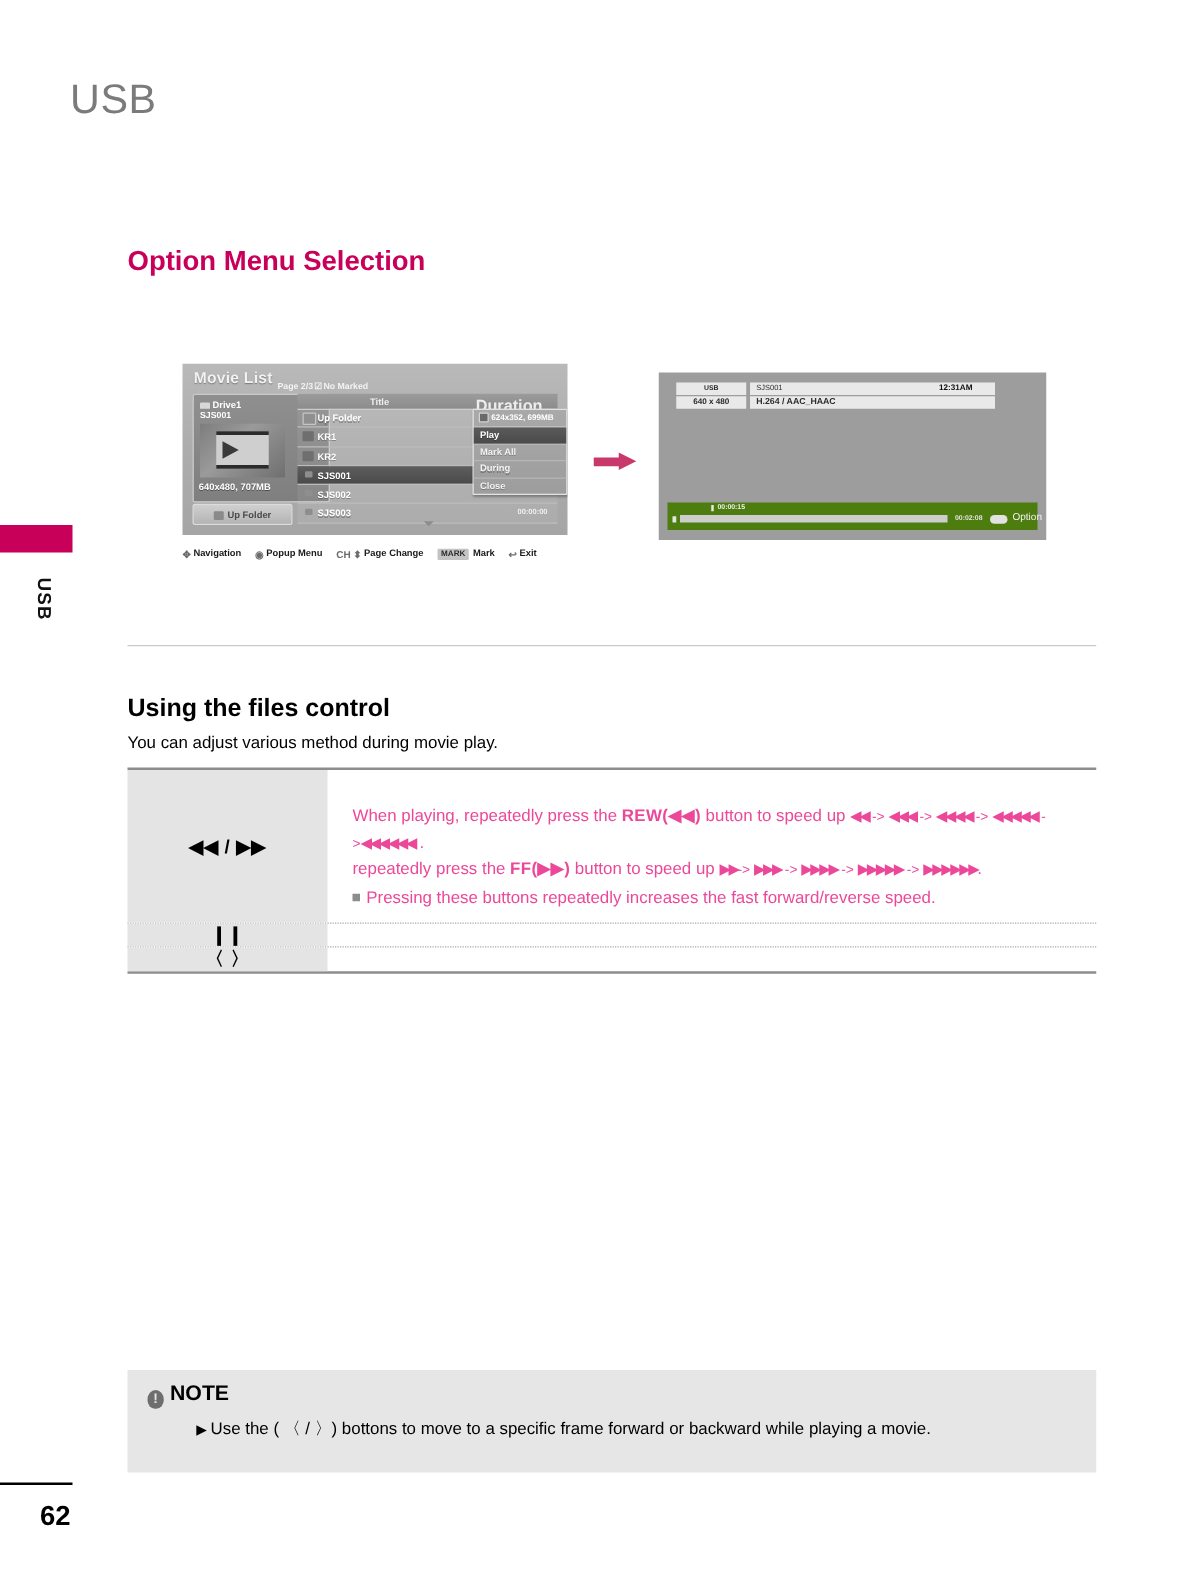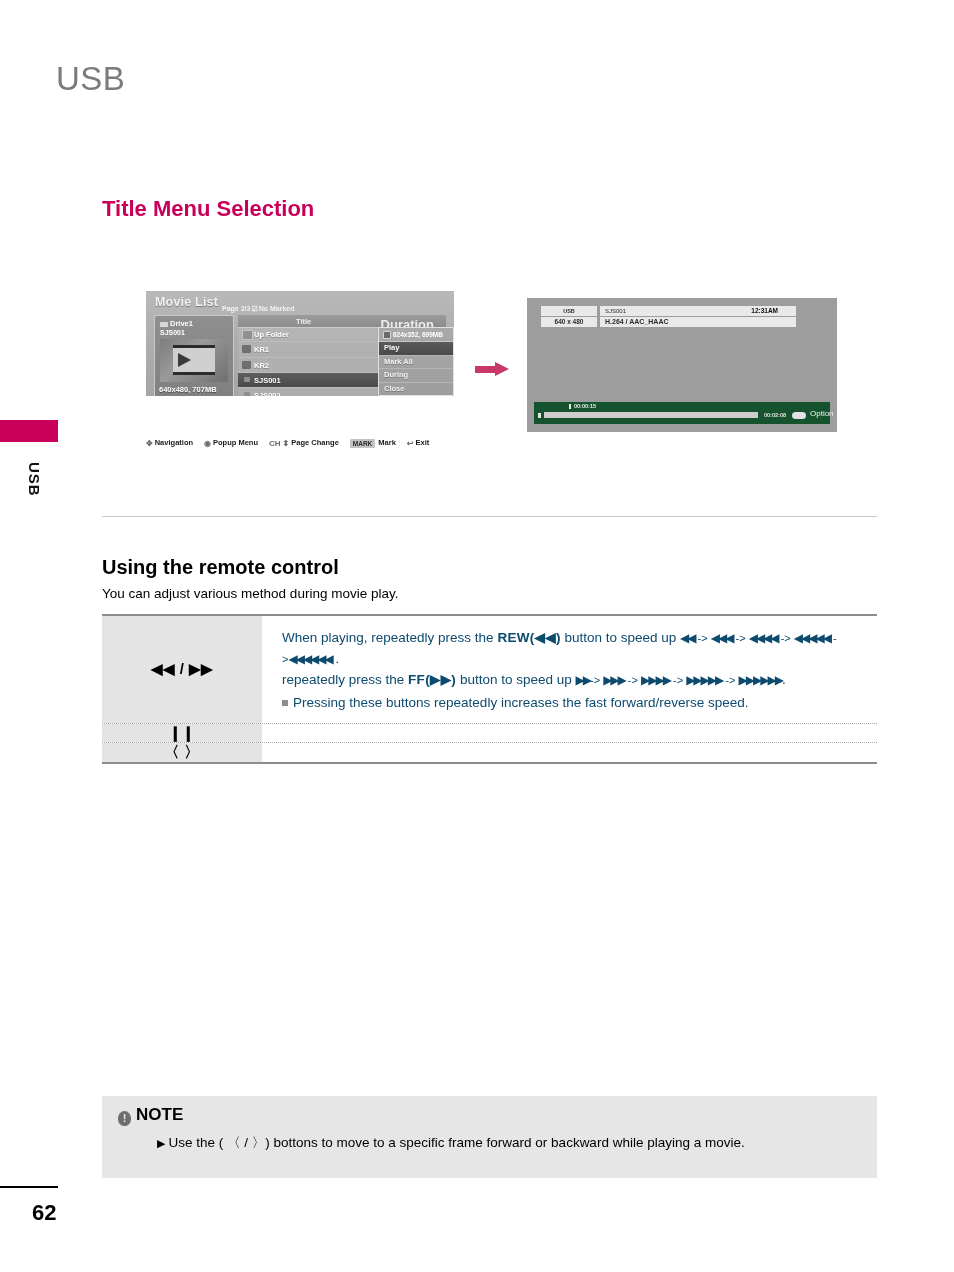--- a/index.html
+++ b/index.html
@@ -93,21 +93,21 @@
     background: #c9c9c9;
   }
   .divider.d1 { top: 516px; }
 
   
   .osd1 {
     position: absolute;
     left: 146px;
     top: 291px;
     width: 308px;
-    height: 105px;
+    height: 137px;
     background: linear-gradient(180deg,#b9b9b9 0%, #aeaeae 45%, #a5a5a5 100%);
     font-size: 7px;
     color: #fff;
     overflow: hidden;
   }
   .osd1-title {
     position: absolute;
     left: 9px; top: 4px;
     font-size: 12.5px;
     font-weight: bold;
@@ -125,20 +125,21 @@
   }
   .osd1-pageinfo .mk { margin: 0 1px; }
 
   .drivebox {
     position: absolute;
     left: 8px; top: 24px;
     width: 78px; height: 85px;
     background: linear-gradient(180deg,#8f8f8f,#7f7f7f);
     border: 1px solid #c9c9c9;
     border-radius: 2px;
+    padding-left: 30px;
   }
   .drivebox .drv {
     position: absolute; left: 5px; top: 3px;
     font-size: 7.5px; font-weight: bold; color: #fff;
   }
   .drivebox .drv .dicon {
     display:inline-block; width:8px; height:5px;
     background:#d8d8d8; border-radius:1px 1px 0 0;
     margin-right:2px; vertical-align:middle;
   }
@@ -374,21 +375,21 @@
   .ib-right .clock {
     position:absolute; right:18px; top:0;
     font-size:6.5px; font-weight:bold; color:#111;
   }
 
   .osd2-ctrl {
     position: absolute;
     left: 7px; bottom: 8px;
     width: 296px;
     height: 22px;
-    background: #14532d;
+    background: #4d7c0f;
   }
   .osd2-ctrl .cur-time {
     position: absolute;
     left: 40px; top: 1px;
     font-size: 5.5px;
     font-weight: bold;
     color: #f0f0f0;
   }
   .osd2-ctrl .cur-marker {
     position:absolute; left:35px; top:1.5px;
@@ -447,24 +448,24 @@
     display: flex;
     align-items: center;
     justify-content: center;
     font-size: 15px;
     font-weight: bold;
     color: #000;
     letter-spacing: .5px;
   }
   .rc-desc {
     flex: 1;
-    padding: 12px 4px 9px 20px;
+    padding: 27px 4px 9px 20px;
     font-size: 13.5px;
     line-height: 1.55;
-    color: #0c4a6e;
+    color: #ec4899;
   }
   .rc-desc .mono { font-weight: bold; letter-spacing: .3px; }
   .rc-desc .tri { letter-spacing: -2px; font-size: 12px; }
   .bullet-line {
     display: block;
     margin-top: 2px;
     text-indent: -11px;
     padding-left: 11px;
   }
   .sq {
@@ -517,21 +518,21 @@
 </style>
 </head>
 <body>
 
 <div class="page-title">USB</div>
 <div class="side-tab"></div>
 <div class="side-label">USB</div>
 <div class="page-rule"></div>
 <div class="page-number">62</div>
 
-<div class="section-heading">Title Menu Selection</div>
+<div class="section-heading">Option Menu Selection</div>
 
 <div class="osd1">
   <div class="osd1-title">Movie List</div>
   <div class="osd1-pageinfo">
     <span>Page 2/3</span><span class="mk">☑</span><span>No Marked</span>
   </div>
 
   <div class="drivebox">
     <div class="drv"><span class="dicon"></span><span>Drive1</span></div>
     <div class="fname">SJS001</div>
@@ -622,21 +623,21 @@
     <div class="bar-knob"></div>
     <div class="bar-track"></div>
     <div class="tot-time">00:02:08</div>
     <div class="opt-pill"></div>
     <div class="opt-label">Option</div>
   </div>
 </div>
 
 <div class="divider d1"></div>
 
-<div class="sub-heading">Using the remote control</div>
+<div class="sub-heading">Using the files control</div>
 <div class="sub-desc">You can adjust various method during movie play.</div>
 
 <div class="rc-table">
 
   <div class="rc-row">
     <div class="rc-key">◀◀ / ▶▶</div>
     <div class="rc-desc">
       <div>
         <span>When playing, repeatedly press the </span><span class="mono">REW(◀◀)</span><span> button to speed up </span><span class="tri">◀◀</span><span class="arrow-sm"> -&gt; </span><span class="tri">◀◀◀</span><span class="arrow-sm"> -&gt; </span><span class="tri">◀◀◀◀</span><span class="arrow-sm"> -&gt; </span><span class="tri">◀◀◀◀◀</span><span class="arrow-sm"> -&gt;</span><span class="tri">◀◀◀◀◀◀</span><span> .</span>
       </div>

